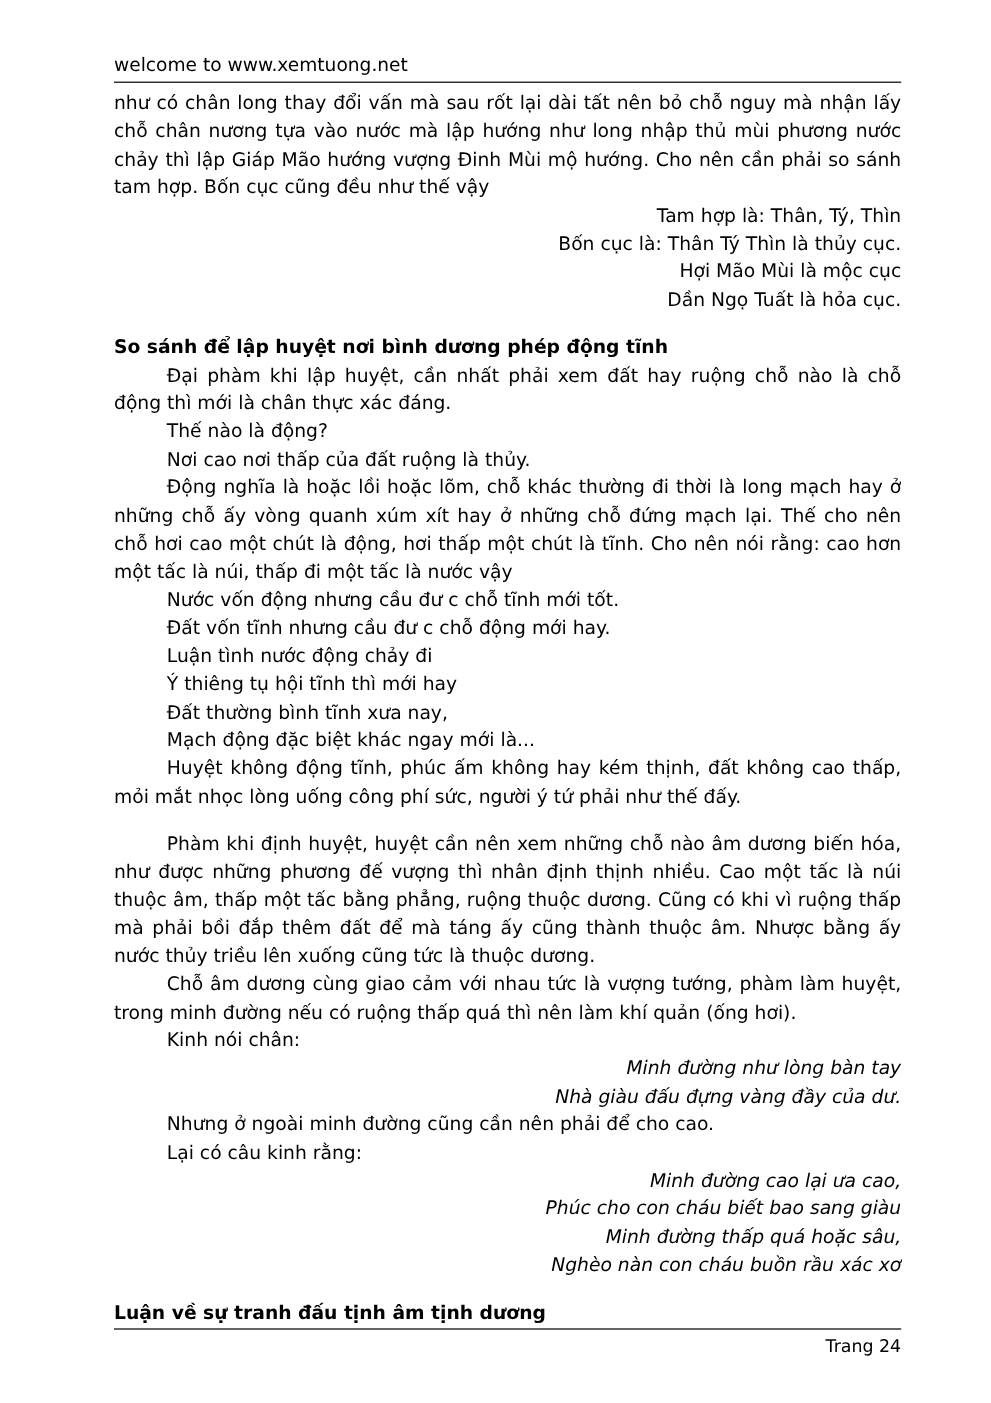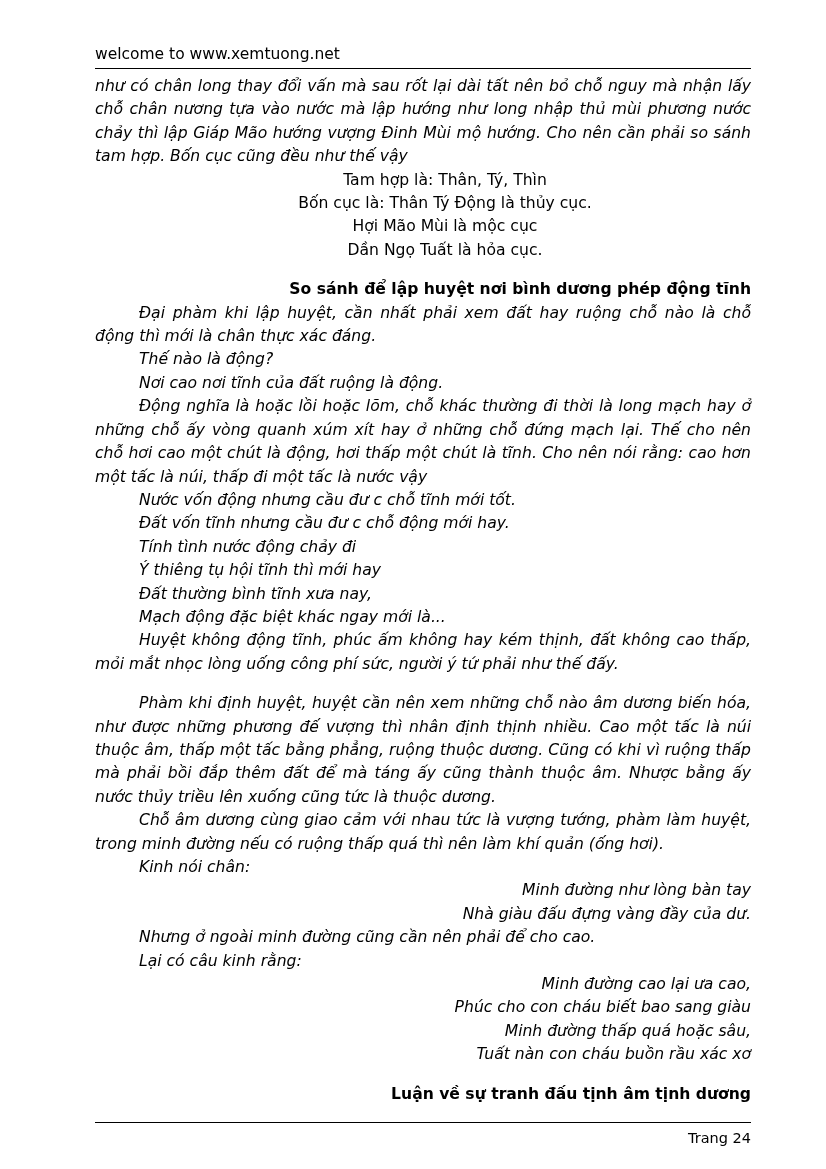--- a/index.html
+++ b/index.html
@@ -40,47 +40,46 @@
   }
   p {
     margin: 0;
     font-size: 15.6px;
     line-height: 23.4px;
     text-align: justify;
     text-justify: inter-word;
   }
   p.just {
     text-align: justify;
-    font-style: italic;
   }
   p.indent {
     text-indent: 44px;
   }
   p.ind-left {
     padding-left: 44px;
-    text-align: center;
+    text-align: right;
   }
   p.verse {
     padding-left: 215px;
     text-align: right;
     font-style: italic;
   }
   h2.heading {
     margin: 0;
     font-size: 15.6px;
     line-height: 23.4px;
     font-weight: bold;
-    text-align: right;
+    text-align: left;
   }
   .gap-md { height: 16px; }
   .footer {
     position: absolute;
     left: 95px;
     right: 75px;
-    bottom: 22px;
+    bottom: 37px;
   }
   .footer-rule {
     border: 0;
     border-top: 1px solid #000;
     margin: 0 0 6px 0;
   }
   .footer-text {
     text-align: right;
     font-size: 14.5px;
     line-height: 18px;
@@ -90,48 +89,48 @@
 <body>
 
 <div class="page">
 
   <div class="content">
     <div class="header-line">welcome to www.xemtuong.net</div>
     <hr class="rule">
     <div id="body-container">
         <p class="just">như có chân long thay đổi vấn mà sau rốt lại dài tất nên bỏ chỗ nguy mà nhận lấy chỗ chân nương tựa vào nước mà lập hướng như long nhập thủ mùi phương nước chảy thì lập Giáp Mão hướng vượng Đinh Mùi mộ hướng. Cho nên cần phải so sánh tam hợp. Bốn cục cũng đều như thế vậy</p>
         <p class="ind-left">Tam hợp là: Thân, Tý, Thìn</p>
-        <p class="ind-left">Bốn cục là: Thân Tý Động là thủy cục.</p>
+        <p class="ind-left">Bốn cục là: Thân Tý Thìn là thủy cục.</p>
         <p class="ind-left">Hợi Mão Mùi là mộc cục</p>
         <p class="ind-left">Dần Ngọ Tuất là hỏa cục.</p>
         <div class="gap-md"></div>
         <h2 class="heading">So sánh để lập huyệt nơi bình dương phép động tĩnh</h2>
         <p class="just indent">Đại phàm khi lập huyệt, cần nhất phải xem đất hay ruộng chỗ nào là chỗ động thì mới là chân thực xác đáng.</p>
         <p class="just indent">Thế nào là động?</p>
-        <p class="just indent">Nơi cao nơi tĩnh của đất ruộng là động.</p>
+        <p class="just indent">Nơi cao nơi thấp của đất ruộng là thủy.</p>
         <p class="just indent">Động nghĩa là hoặc lồi hoặc lõm, chỗ khác thường đi thời là long mạch hay ở những chỗ ấy vòng quanh xúm xít hay ở những chỗ đứng mạch lại. Thế cho nên chỗ hơi cao một chút là động, hơi thấp một chút là tĩnh. Cho nên nói rằng: cao hơn một tấc là núi, thấp đi một tấc là nước vậy</p>
         <p class="just indent">Nước vốn động nhưng cầu đư  c chỗ tĩnh mới tốt.</p>
         <p class="just indent">Đất vốn tĩnh nhưng cầu đư  c chỗ động mới hay.</p>
-        <p class="just indent">Tính tình nước động chảy đi</p>
+        <p class="just indent">Luận tình nước động chảy đi</p>
         <p class="just indent">Ý thiêng tụ hội tĩnh thì mới hay</p>
         <p class="just indent">Đất thường bình tĩnh xưa nay,</p>
         <p class="just indent">Mạch động đặc biệt khác ngay mới là...</p>
         <p class="just indent">Huyệt không động tĩnh, phúc ấm không hay kém thịnh, đất không cao thấp, mỏi mắt nhọc lòng uống công phí sức, người ý tứ phải như thế đấy.</p>
         <div class="gap-md"></div>
         <p class="just indent">Phàm khi định huyệt, huyệt cần nên xem những chỗ nào âm dương biến hóa, như được những phương đế vượng thì nhân định thịnh nhiều. Cao một tấc là núi thuộc âm, thấp một tấc bằng phẳng, ruộng thuộc dương. Cũng có khi vì ruộng thấp mà phải bồi đắp thêm đất để mà táng ấy cũng thành thuộc âm. Nhược bằng ấy nước thủy triều lên xuống cũng tức là thuộc dương.</p>
         <p class="just indent">Chỗ âm dương cùng giao cảm với nhau tức là vượng tướng, phàm làm huyệt, trong minh đường nếu có ruộng thấp quá thì nên làm khí quản (ống hơi).</p>
         <p class="just indent">Kinh nói chân:</p>
         <p class="verse">Minh đường như lòng bàn tay</p>
         <p class="verse">Nhà giàu đấu đựng vàng đầy của dư.</p>
         <p class="just indent">Nhưng ở ngoài minh đường cũng cần nên phải để cho cao.</p>
         <p class="just indent">Lại có câu kinh rằng:</p>
         <p class="verse">Minh đường cao lại ưa cao,</p>
         <p class="verse">Phúc cho con cháu biết bao sang giàu</p>
         <p class="verse">Minh đường thấp quá hoặc sâu,</p>
-        <p class="verse">Tuất nàn con cháu buồn rầu xác xơ</p>
+        <p class="verse">Nghèo nàn con cháu buồn rầu xác xơ</p>
         <div class="gap-md"></div>
         <h2 class="heading">Luận về sự tranh đấu tịnh âm tịnh dương</h2>
       </div>
   </div>
 
   <div class="footer">
     <hr class="footer-rule">
     <div class="footer-text">Trang 24</div>
   </div>
 

